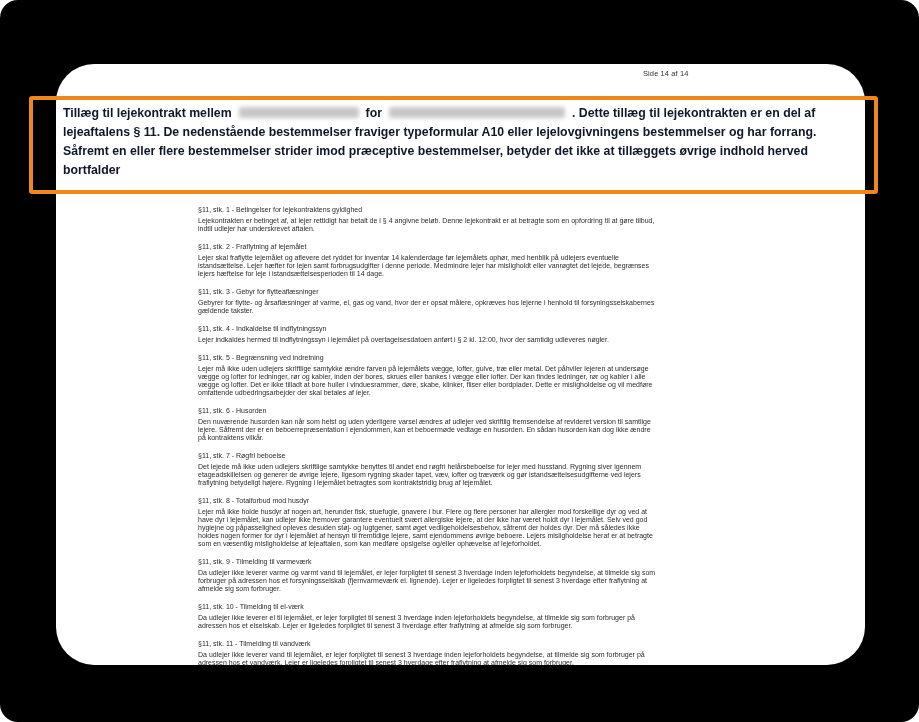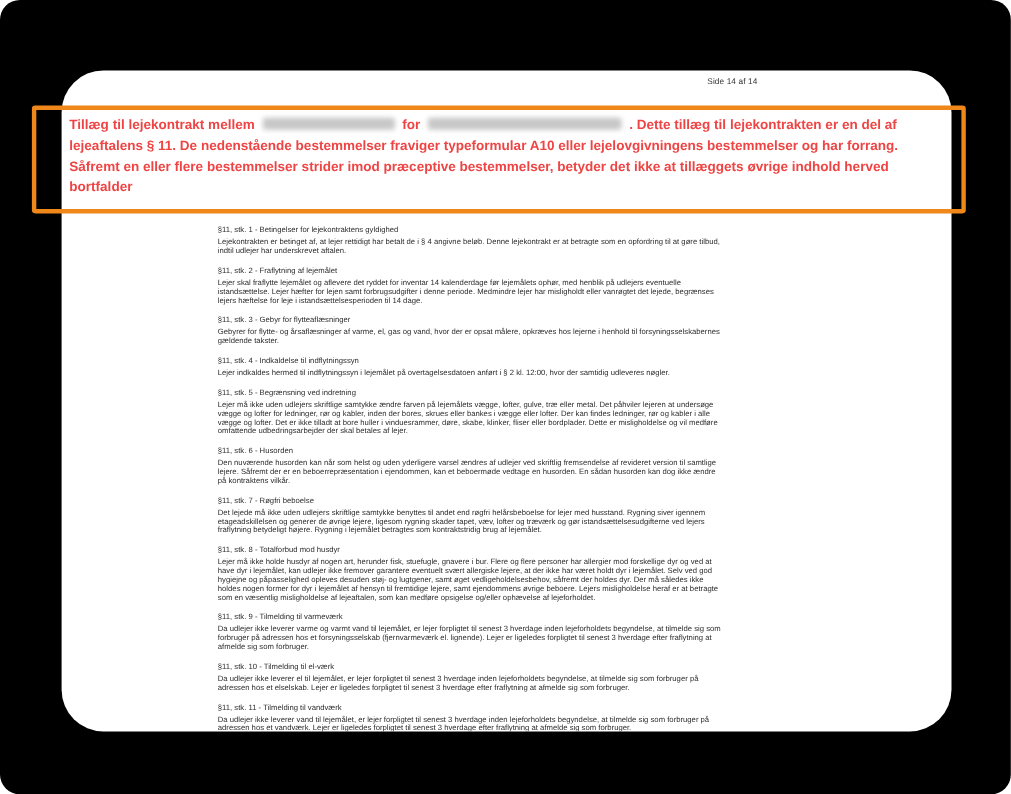--- a/index.html
+++ b/index.html
@@ -11,21 +11,21 @@
   .page{
     position:absolute;left:56px;top:64px;width:809px;height:601px;
     background:var(--page,#ffffff);border-radius:38px;overflow:hidden;
   }
   .page-num{
     position:absolute;left:539px;top:5px;
     font-size:7.5px;color:#333;letter-spacing:0.1px;white-space:nowrap;padding-left:48px;
   }
   .intro{
     position:absolute;left:7px;top:40px;width:800px;
-    font-weight:bold;font-size:12.3px;line-height:19px;color:#ef4444;
+    font-weight:bold;font-size:12.3px;line-height:19px;color:#0f172a;
   }
   .redact{
     display:inline-block;vertical-align:-1px;height:11px;border-radius:2px;
     background:var(--redaction,#c7c7c7);
     filter:blur(2.2px);
     margin:0 7px;
   }
   .redact.r1{width:120px;}
   .redact.r2{width:176px;}
   .highlight{

